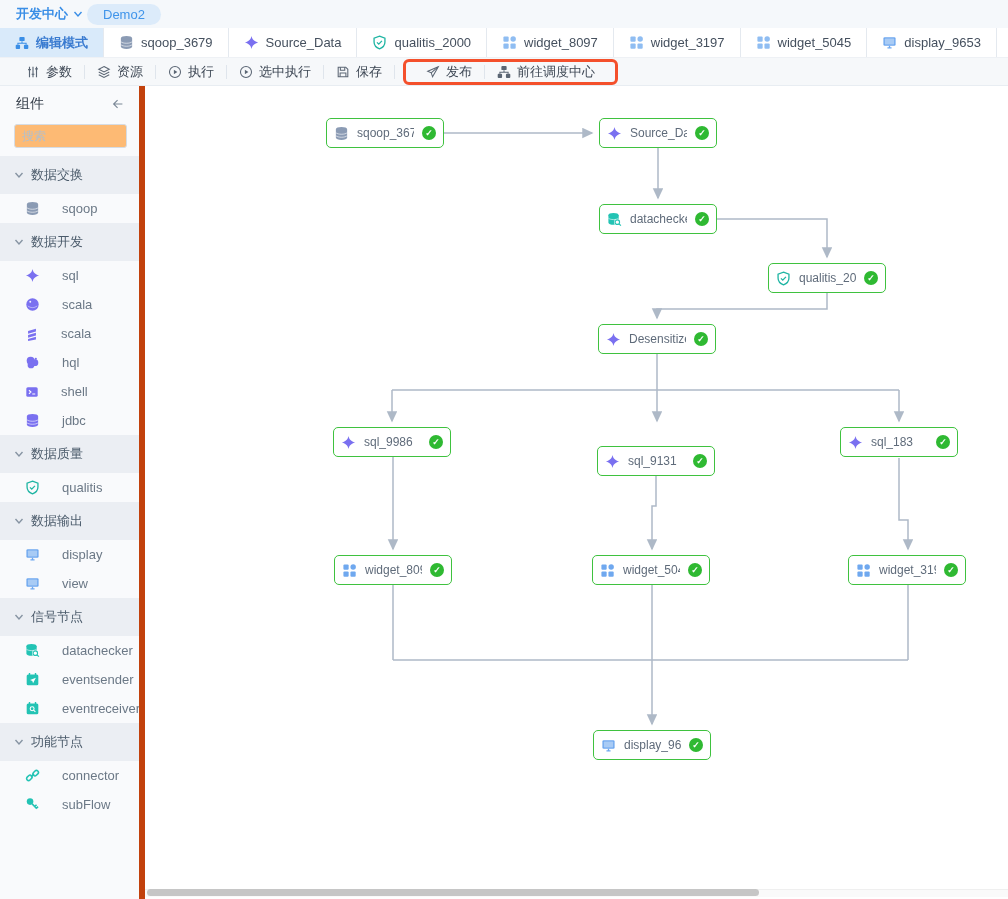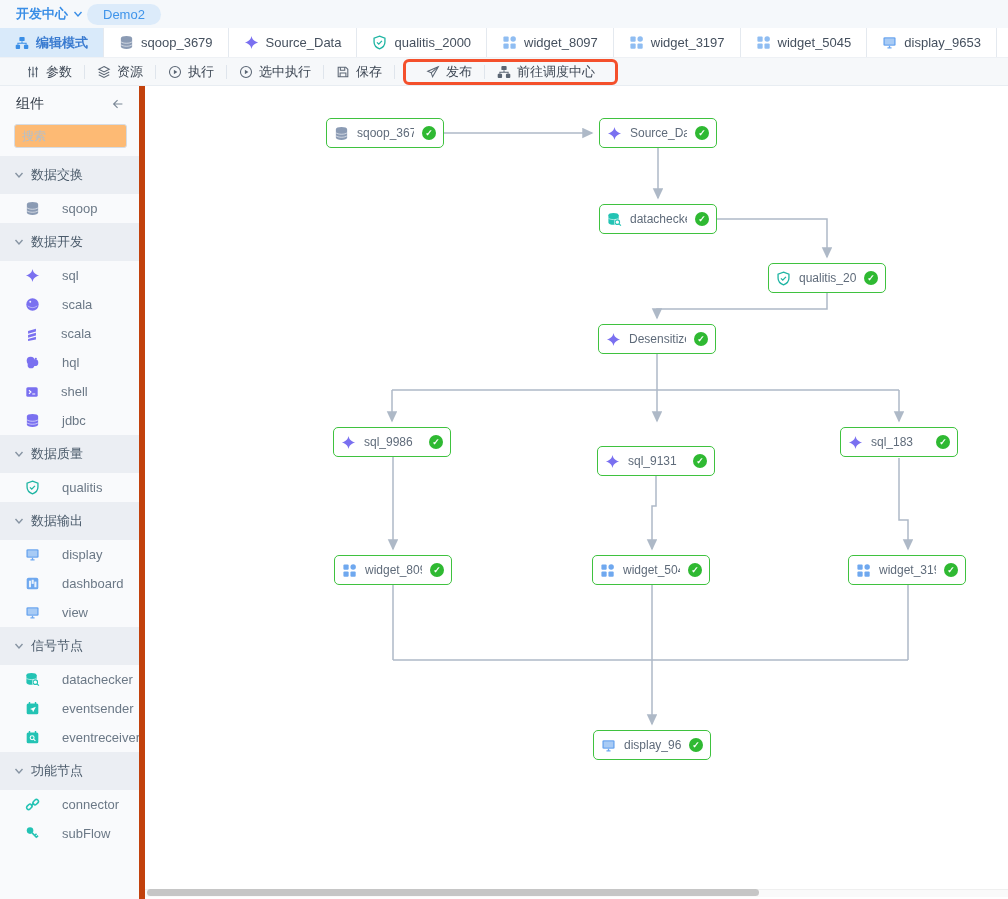--- a/index.html
+++ b/index.html
@@ -353,31 +353,20 @@
           </div>
           <div class="sb-item">
             <span class="ic" style="color: rgb(111, 168, 239);">
               <svg width="15" height="15" viewBox="0 0 16 16">
                 <rect x="1.5" y="2.3" width="13" height="9.2" rx="1.4" fill="currentColor"></rect>
                 <rect x="3" y="3.8" width="10" height="6.2" rx="0.7" fill="#fff" opacity="0.4"></rect>
                 <path d="M5.8 13.8h4.4M8 11.5v2.3" stroke="currentColor" stroke-width="1.4" fill="none"></path>
               </svg>
             </span>
             <span>display</span>
-          </div>
-          <div class="sb-item">
-            <span class="ic" style="color: rgb(111, 168, 239);">
-              <svg width="15" height="15" viewBox="0 0 16 16">
-                <rect x="1.8" y="1.8" width="12.4" height="12.4" rx="2" fill="currentColor"></rect>
-                <rect x="4.2" y="5" width="2.2" height="7" fill="#fff" opacity="0.85"></rect>
-                <rect x="7.1" y="4" width="2.2" height="4.4" fill="#fff" opacity="0.85"></rect>
-                <rect x="10" y="6" width="2.2" height="6" fill="#fff" opacity="0.85"></rect>
-              </svg>
-            </span>
-            <span>dashboard</span>
           </div>
           <div class="sb-item">
             <span class="ic" style="color: rgb(111, 168, 239);">
               <svg width="15" height="15" viewBox="0 0 16 16">
                 <rect x="1.5" y="2.3" width="13" height="9.2" rx="1.4" fill="currentColor"></rect>
                 <rect x="3" y="3.8" width="10" height="6.2" rx="0.7" fill="#fff" opacity="0.4"></rect>
                 <path d="M5.8 13.8h4.4M8 11.5v2.3" stroke="currentColor" stroke-width="1.4" fill="none"></path>
               </svg>
             </span>
             <span>view</span>

